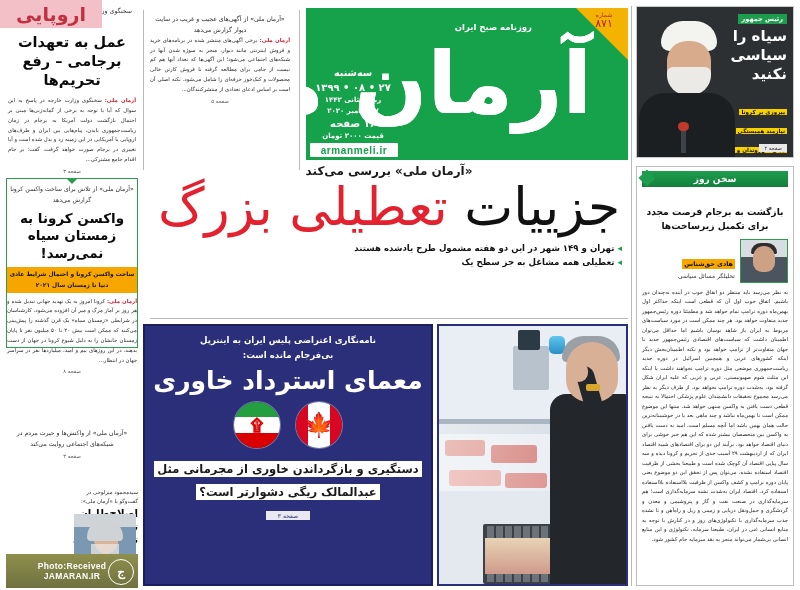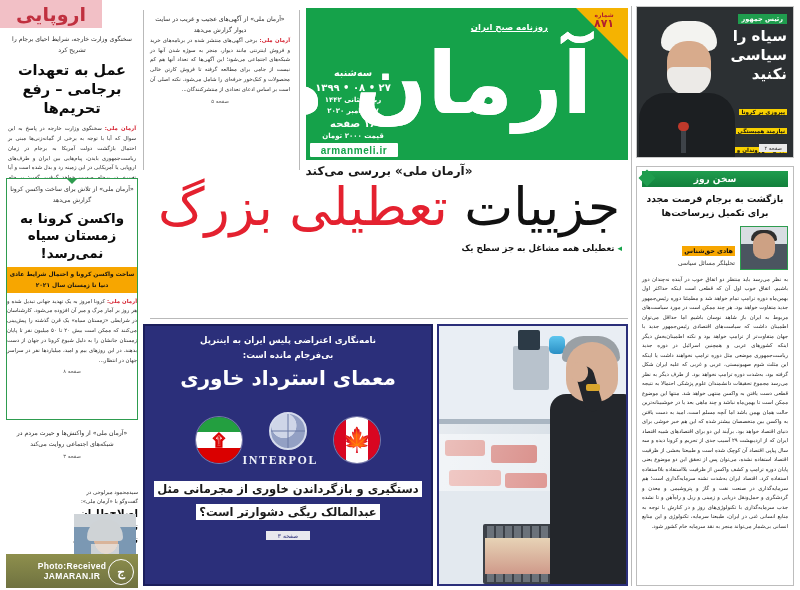--- a/index.html
+++ b/index.html
@@ -31,30 +31,30 @@
   .kicker{font-size:6.2px;line-height:1.75;color:#2b2b2b;text-align:center;}
   .hl-blk{font-weight:bold;color:#0b0b0b;text-align:center;}
   .body-txt{
     font-size:5.4px;line-height:1.82;color:#2a2a2a;text-align:justify;
     text-align-last:right;
   }
   .lead-red{color:#d5202f;font-weight:bold;}
   .pagetag{font-size:5.2px;color:#555;text-align:center;margin-top:3px;}
 
   
-  #story-jcpoa{left:8px;top:34px;width:128px;}
+  #story-jcpoa{left:8px;top:6px;width:128px;}
   #story-jcpoa .hl-blk{font-size:14.5px;line-height:1.32;margin:5px 0 6px;}
 
   
   #story-ads{left:150px;top:14px;width:140px;}
   #story-ads .hl-blk{font-size:14px;line-height:1.34;margin:5px 0 6px;}
 
   
   .greenbox{
-    position:absolute;left:6px;top:178px;width:132px;height:242px;
+    position:absolute;left:6px;top:178px;width:132px;height:170px;
     border:1.4px solid #2e9c4f;box-sizing:border-box;padding:5px 0;
     direction:rtl;background:#fff;
   }
   .greenbox .tri{
     position:absolute;top:-1px;left:50%;transform:translateX(-50%);
     width:0;height:0;border-left:6px solid transparent;border-right:6px solid transparent;
     border-top:6px solid #2e9c4f;
   }
   .greenbox .hl-blk{font-size:13.5px;line-height:1.3;margin:4px 0 5px;}
   .hilite-orange{
@@ -107,26 +107,26 @@
   .masthead{
     position:absolute;left:306px;top:8px;width:322px;height:152px;
     background:#15a24a;overflow:hidden;
   }
   .mh-corner{
     position:absolute;right:0;top:0;width:0;height:0;
     border-top:52px solid #f5b301;border-left:52px solid transparent;
   }
   .mh-issue{
     position:absolute;right:4px;top:3px;width:40px;text-align:center;
-    color:#b21f2d;font-weight:bold;direction:rtl;z-index:3;
+    color:#b21f2d;font-weight:normal;direction:rtl;z-index:3;
   }
   .mh-issue .lbl{font-size:6px;display:block;line-height:1.2;}
   .mh-issue .num{font-size:11px;display:block;line-height:1.15;}
   .mh-sub{
-    position:absolute;right:80px;top:14px;color:#fff;font-size:8.5px;font-weight:bold;direction:rtl;text-decoration:underline;
+    position:absolute;right:96px;top:14px;color:#fff;font-size:8.5px;font-weight:bold;direction:rtl;
   }
   .mh-logo{
     position:absolute;right:36px;top:4px;left:82px;bottom:4px;
     color:#fff;font-weight:bold;direction:rtl;
     display:flex;align-items:center;justify-content:flex-start;
     font-size:86px;line-height:.85;letter-spacing:-4px;
     text-shadow:0 0 0 #fff;
     white-space:nowrap;
   }
   .mh-date{
@@ -154,21 +154,21 @@
   .bullets div{font-size:8.6px;font-weight:bold;line-height:1.65;color:#111;}
   .bullets .dot{color:#16a34a;font-size:9px;margin-left:3px;}
 
   
   .bluebox{
     position:absolute;left:143px;top:324px;width:290px;height:262px;
     background:#2b2f7a;border:2px solid #1c1f5c;box-sizing:border-box;
     direction:rtl;color:#fff;overflow:hidden;
   }
   .bluebox .bb-kicker{font-size:8.6px;line-height:1.7;font-weight:bold;text-align:center;margin:7px 6px 2px;}
-  .bluebox .bb-h1{font-size:20px;line-height:1.2;font-weight:bold;text-align:center;margin:4px 4px 22px;letter-spacing:-1px;}
+  .bluebox .bb-h1{font-size:25px;line-height:1.2;font-weight:bold;text-align:center;margin:4px 4px 6px;letter-spacing:-1px;}
   .flags{display:flex;align-items:center;justify-content:center;gap:16px;margin-top:6px;}
   .flag{width:46px;height:46px;border-radius:50%;overflow:hidden;position:relative;box-shadow:0 0 0 1px rgba(255,255,255,.35);}
   .flag-ca{background:linear-gradient(90deg,#d80621 0 26%,#fff 26% 74%,#d80621 74% 100%);}
   .flag-ca .leaf{
     position:absolute;left:50%;top:50%;transform:translate(-50%,-50%);
     color:#d80621;font-size:24px;line-height:1;
   }
   .flag-ir{background:linear-gradient(#239f40 0 33%,#fff 33% 67%,#da0000 67% 100%);}
   .flag-ir .emb{
     position:absolute;left:50%;top:50%;transform:translate(-50%,-50%);
@@ -255,21 +255,21 @@
   }
 
   
   .opcol{
     position:absolute;left:636px;top:166px;width:158px;height:420px;
     border:1px solid #bdbdbd;box-sizing:border-box;padding:4px 5px;direction:rtl;background:#fff;
   }
   .op-head{
     position:relative;height:16px;background:linear-gradient(#1f9d4e,#12803c);
     color:#fff;font-size:9px;font-weight:bold;display:flex;align-items:center;justify-content:center;
-    margin-bottom:5px;
+    margin-bottom:18px;
   }
   .op-head .dia{
     position:absolute;left:-1px;top:1px;width:12px;height:12px;background:#1f9d4e;transform:rotate(45deg);
   }
   .op-h1{font-size:9.2px;font-weight:bold;line-height:1.55;text-align:center;color:#111;margin-bottom:5px;}
   .op-author{display:flex;align-items:flex-start;gap:5px;margin:4px 0 5px;}
   .op-photo{
     width:48px;height:44px;border:1.2px solid #2e9c4f;box-sizing:border-box;overflow:hidden;
     background:linear-gradient(#d8dde2 0 40%,#4b5560 40% 100%);position:relative;flex:0 0 auto;
   }
@@ -420,38 +420,35 @@
   </div>
 
   <div class="mainhead">
     <div class="kick">«آرمان ملی» بررسی می‌کند</div>
     <div class="h1">
       <span>جزییات</span>
       <span class="red">تعطیلی</span>
       <span class="red">بزرگ</span>
     </div>
     <div class="bullets">
+      <div><span class="dot">◂</span><span>تهران و ۱۴۹ شهر در این دو هفته مشمول طرح یادشده هستند</span></div>
       <div><span class="dot">◂</span><span>تعطیلی همه مشاغل به جز سطح یک</span></div>
     </div>
   </div>
 
   <div class="bluebox">
     <div class="bb-kicker">
       <span>نامه‌نگاری اعتراضی پلیس ایران به اینترپل</span><br>
       <span>بی‌فرجام مانده است:</span>
     </div>
     <div class="bb-h1">معمای استرداد خاوری</div>
     <div class="flags">
       <div class="flag flag-ca">
           <span class="leaf">🍁</span>
         </div>
-      <div class="interpol">
-        <div class="globe"></div>
-        <div class="txt">INTERPOL</div>
-      </div>
       <div class="flag flag-ir">
           <span class="emb">۩</span>
         </div>
     </div>
     <div class="bb-caption ctr">
       <span>دستگیری و بازگرداندن خاوری از مجرمانی مثل عبدالمالک ریگی دشوارتر است؟</span>
     </div>
     <div class="bb-page">صفحه ۳</div>
   </div>
 

